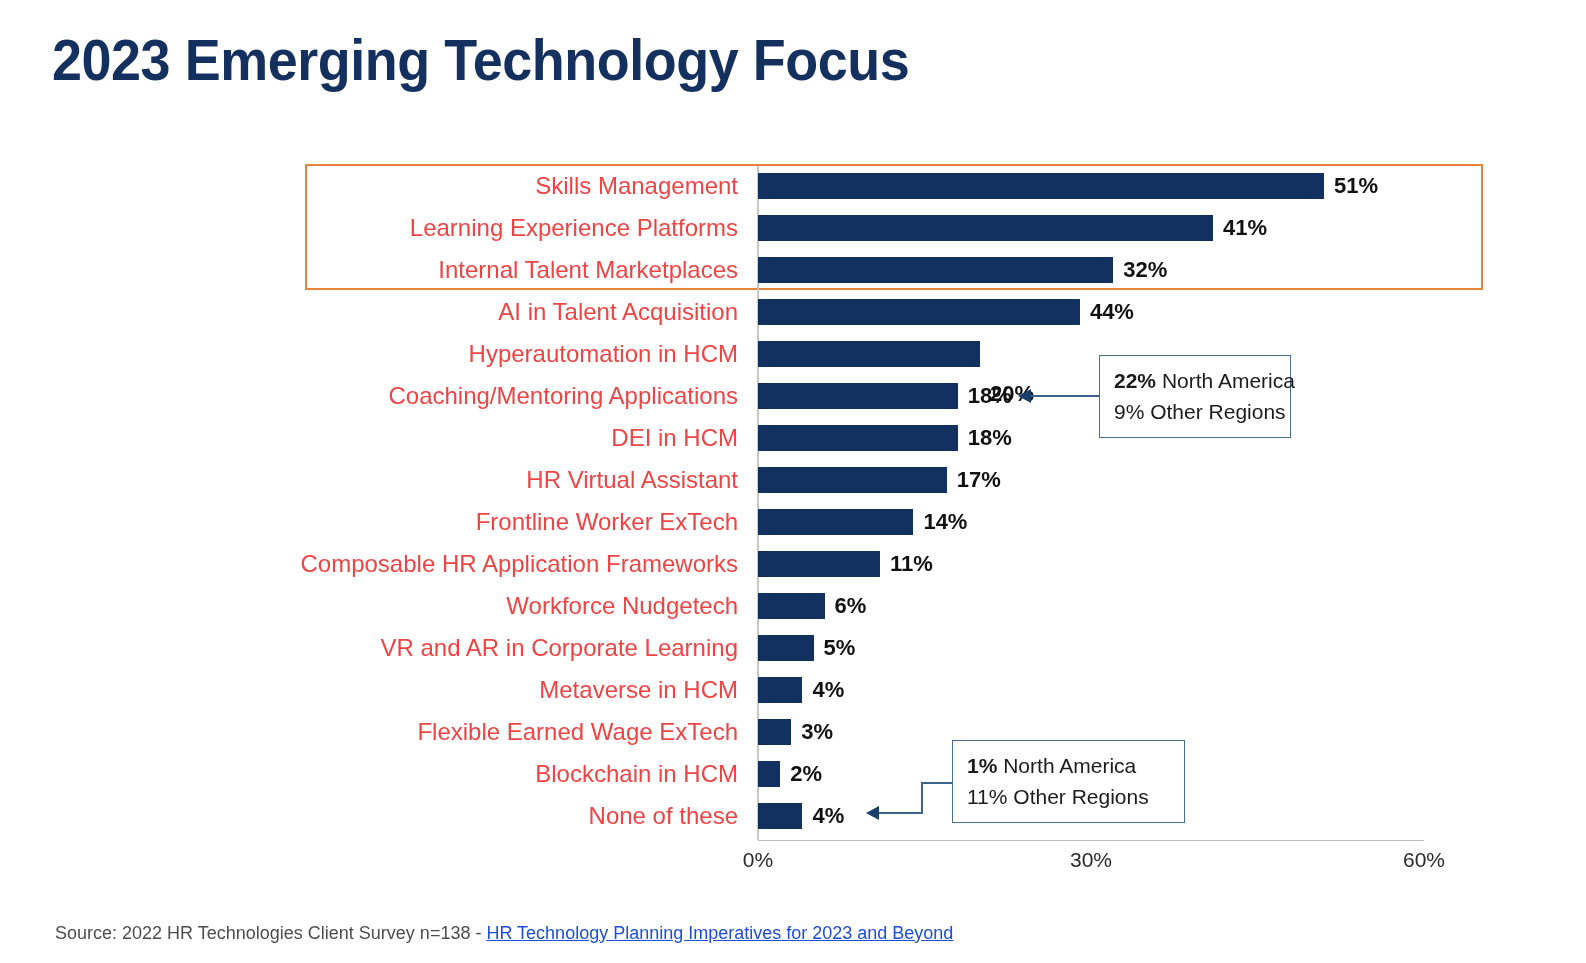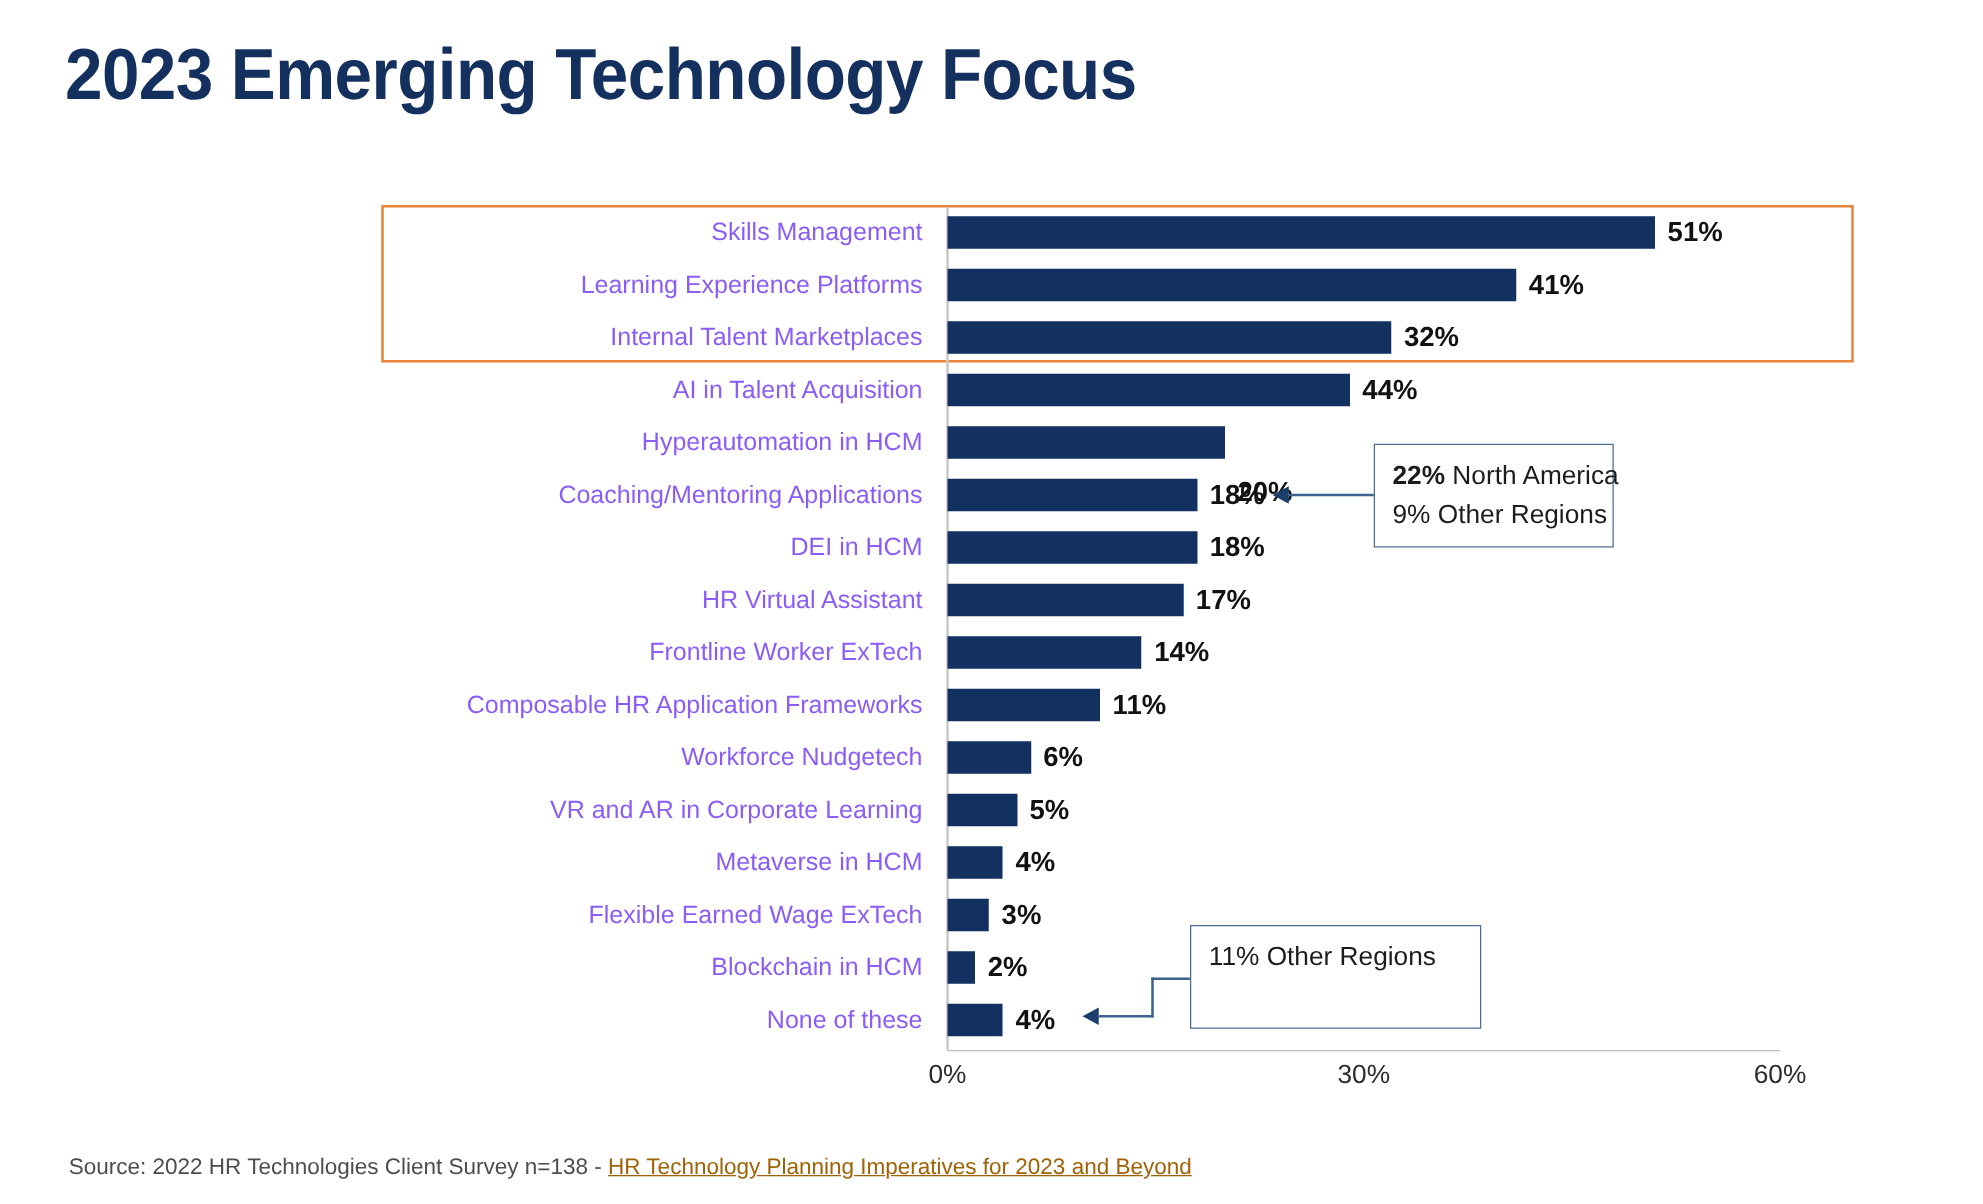--- a/index.html
+++ b/index.html
@@ -60,22 +60,22 @@
     height: 42px;
   }
   .cat-label {
     position: absolute;
     left: 0;
     top: 0;
     width: 438px;     
     height: 42px;
     line-height: 42px;
     text-align: right;
-    font-size: 20px;
-    color: #8b5cf6;
+    font-size: 24px;
+    color: #ef4444;
     white-space: nowrap;
   }
   .bar-track {
     position: absolute;
     left: 458px;      
     top: 0;
     height: 42px;
   }
   .bar {
     position: absolute;
@@ -165,21 +165,21 @@
   
   #source-note {
     position: absolute;
     left: 55px;
     top: 923px;
     font-size: 18px;
     color: #4d4d4d;
     white-space: nowrap;
   }
   #source-link {
-    color: #a16207;
+    color: #1d4ed8;
     text-decoration: underline;
   }
 </style>
 </head>
 <body>
 
 <div id="slide-title">2023 Emerging Technology Focus</div>
 
 <div id="chart-area">
 
@@ -317,20 +317,24 @@
     <div class="callout-line">
       <span class="pct-normal">9%</span>
       <span>Other Regions</span>
     </div>
   </div>
   <div class="connector-seg" style="left:1031px; top:395px; width:68px; height:2px;"></div>
   <div class="arrow-head" style="left:1018px; top:389px;"></div>
 
   <div class="callout" id="callout-none">
     <div class="callout-line">
+      <span class="pct-bold">1%</span>
+      <span>North America</span>
+    </div>
+    <div class="callout-line">
       <span class="pct-normal">11%</span>
       <span>Other Regions</span>
     </div>
   </div>
   <div class="connector-seg" style="left:921px; top:782px; width:31px; height:2px;"></div>
   <div class="connector-seg" style="left:921px; top:782px; width:2px; height:32px;"></div>
   <div class="connector-seg" style="left:879px; top:812px; width:44px; height:2px;"></div>
   <div class="arrow-head" style="left:866px; top:806px;"></div>
 
 </div>

